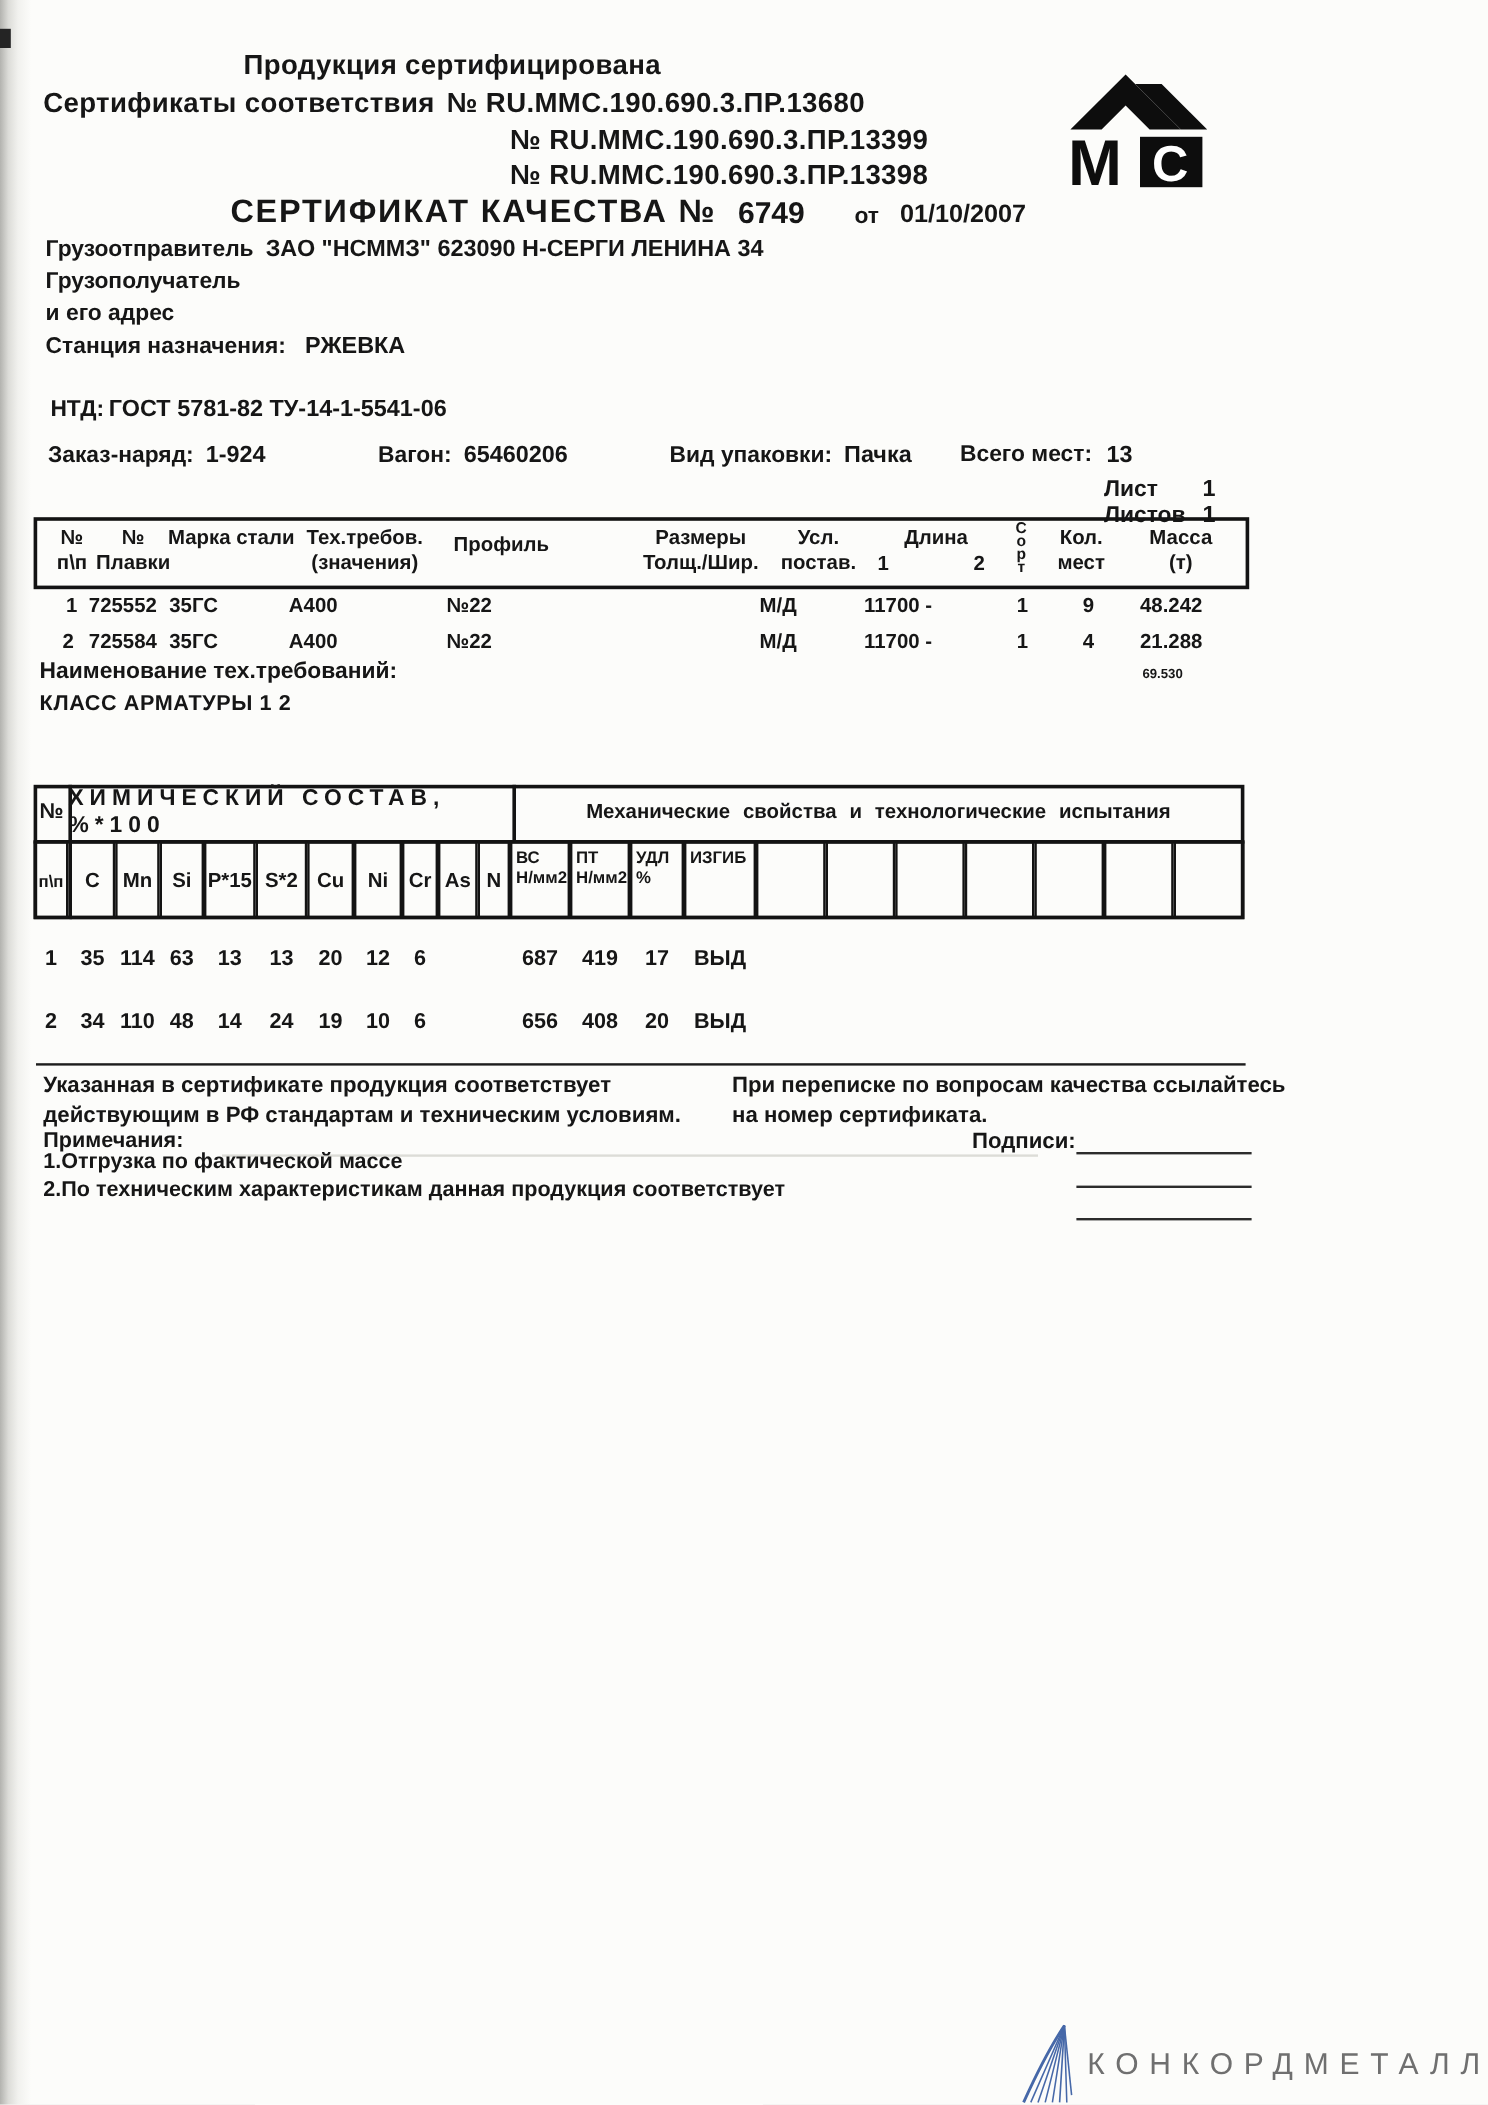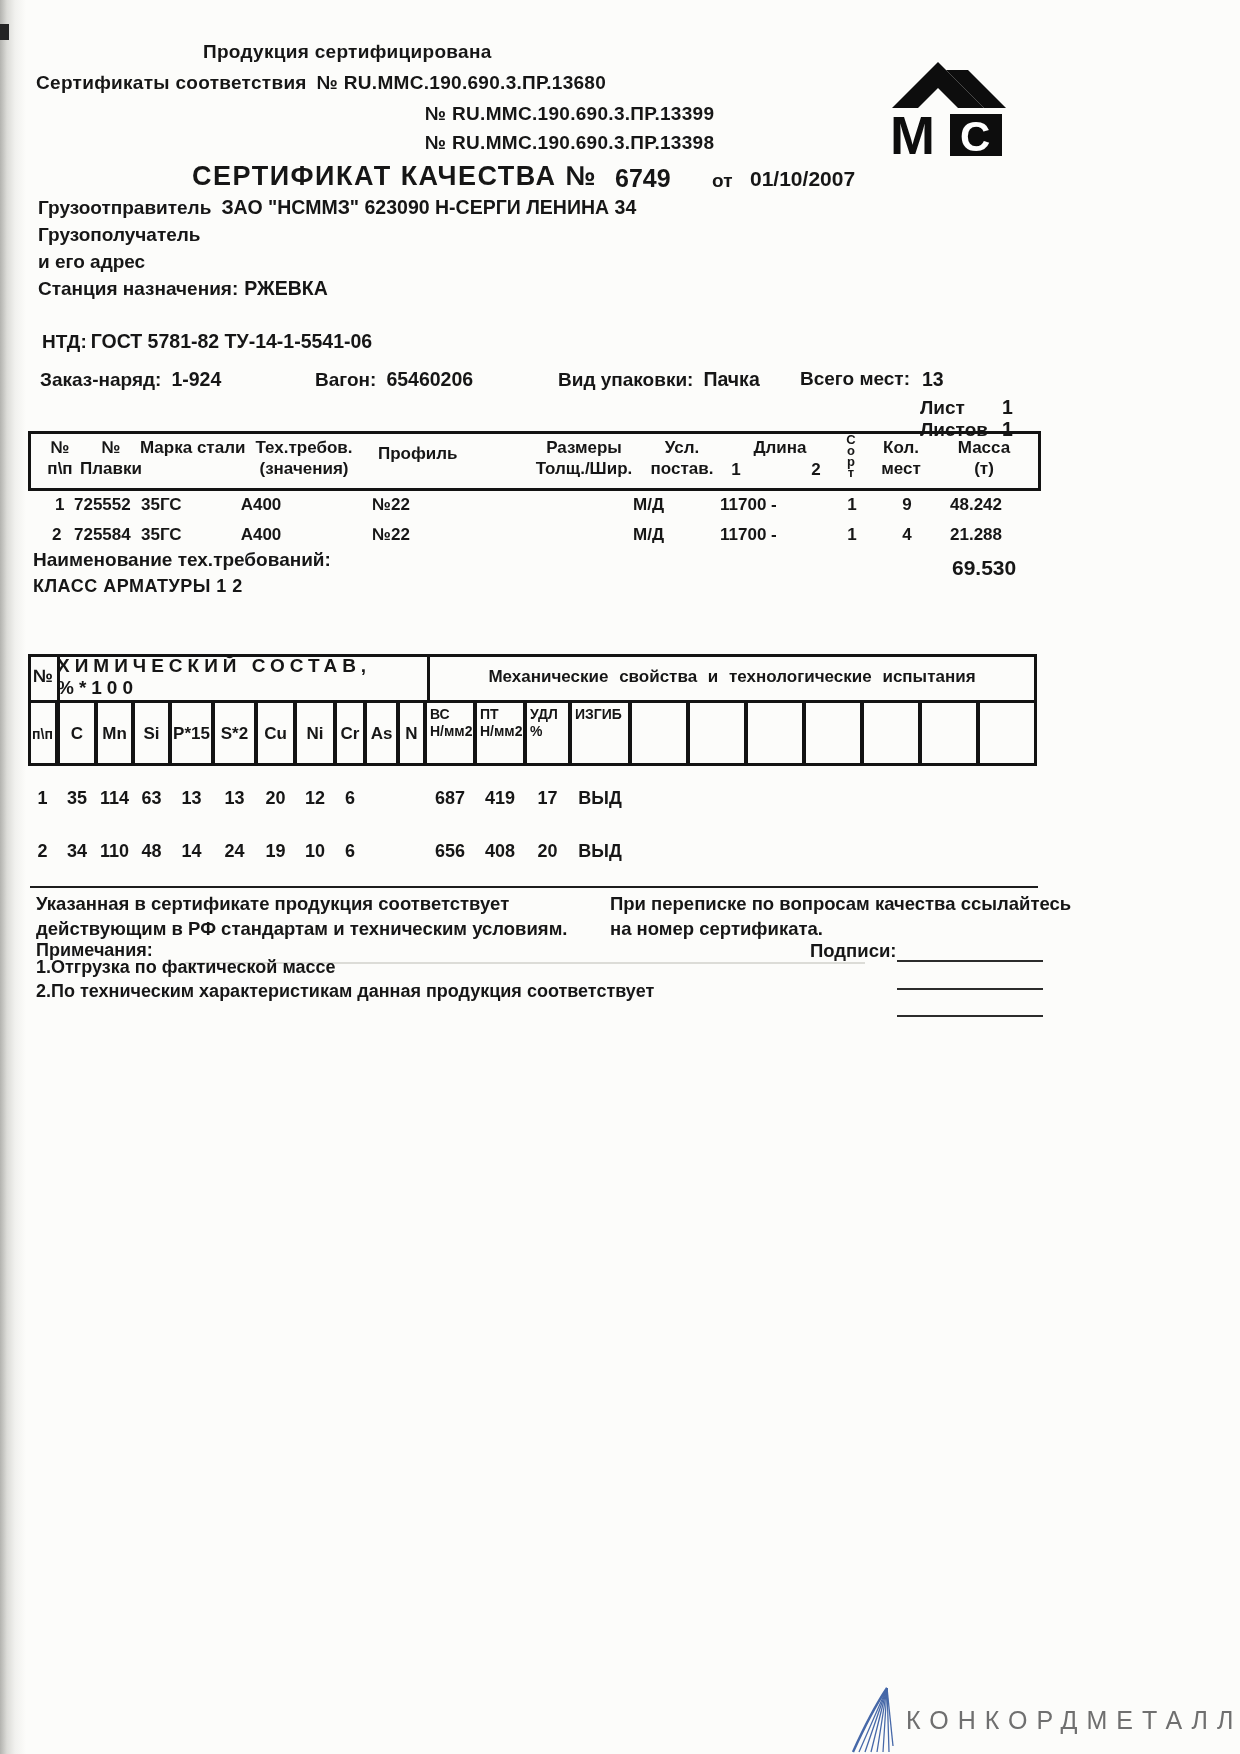--- a/index.html
+++ b/index.html
@@ -2,21 +2,21 @@
 <html><head>
 <meta charset="utf-8">
 <style>
   html,body{margin:0;padding:0;background:#e9e9e6;}
   .page{
     position:relative;width:1240px;height:1754px;margin:0 auto;
     background:#fcfcfa;overflow:hidden;
     font-family:"Liberation Sans",sans-serif;color:#161616;
   }
   .abs{position:absolute;}
-  .hdr{font-size:19px;font-weight:700;letter-spacing:.3px;line-height:1.1;}
+  .hdr{font-size:23px;font-weight:700;letter-spacing:.3px;line-height:1.1;}
   .cert-title{font-size:27px;font-weight:700;letter-spacing:1.5px;}
   .lbl{font-size:19px;font-weight:700;line-height:1.15;}
   .val{font-size:19.5px;font-weight:700;line-height:1.15;}
   .row-line{display:flex;gap:10px;align-items:baseline;}
   .th{font-size:17px;font-weight:700;text-align:center;line-height:21px;}
   .th-l{font-size:17px;font-weight:700;line-height:21px;}
   .td{font-size:17px;font-weight:600;line-height:1.1;}
   .sortcol{font-size:13px;font-weight:700;line-height:11px;text-align:center;}
   .box{position:absolute;border:3px solid #131313;box-sizing:border-box;}
   .hline{position:absolute;background:#131313;height:2.5px;}
@@ -73,21 +73,21 @@
   <div class="abs" style="left:615px;top:164px;font-size:25px;font-weight:700;">6749</div>
   <div class="abs" style="left:712px;top:170px;font-size:19px;font-weight:700;">от</div>
   <div class="abs" style="left:750px;top:167px;font-size:21px;font-weight:700;">01/10/2007</div>
 
   <div class="abs row-line" style="left:38px;top:196px;">
     <span class="lbl">Грузоотправитель</span>
     <span class="val">ЗАО "НСММЗ"  623090 Н-СЕРГИ ЛЕНИНА 34</span>
   </div>
   <div class="abs lbl" style="left:38px;top:224px;">Грузополучатель</div>
   <div class="abs lbl" style="left:38px;top:251px;">и его адрес</div>
-  <div class="abs row-line" style="left:38px;top:277px;gap:6px;">
+  <div class="abs row-line" style="left:38px;top:277px;gap:16px;">
     <span class="lbl">Станция назначения:</span>
     <span class="val">РЖЕВКА</span>
   </div>
   <div class="abs row-line" style="left:42px;top:330px;gap:4px;">
     <span class="lbl">НТД:</span>
     <span class="val">ГОСТ 5781-82  ТУ-14-1-5541-06</span>
   </div>
 
   <div class="abs row-line" style="left:40px;top:368px;">
     <span class="lbl">Заказ-наряд:</span>
@@ -171,21 +171,21 @@
     <span class="abs td" style="left:372px;">№22</span>
     <span class="abs td" style="left:633px;">М/Д</span>
     <span class="abs td" style="left:720px;">11700 -</span>
     <span class="abs td" style="left:843px;width:18px;text-align:center;">1</span>
     <span class="abs td" style="left:896px;width:22px;text-align:center;">4</span>
     <span class="abs td" style="left:950px;">21.288</span>
   </div>
 
   <div class="abs" style="left:33px;top:549px;font-size:19px;font-weight:600;">Наименование тех.требований:</div>
   <div class="abs" style="left:33px;top:576px;font-size:18px;font-weight:600;letter-spacing:.5px;">КЛАСС АРМАТУРЫ 1 2</div>
-  <div class="abs td" style="left:952px;top:556px;font-size:21px;">69.530</div>
+  <div class="abs td" style="left:952px;top:556px;font-size:11px;">69.530</div>
 
   <div class="box" style="left:28px;top:654px;width:1009px;height:112px;"></div>
   <div class="vline" style="left:57px;top:654px;height:112px;"></div>
   <div class="vline" style="left:427px;top:654px;height:47px;"></div>
   <div class="hline" style="left:28px;top:700px;width:1009px;"></div>
 
   <div class="abs th-l" style="left:33px;top:666px;font-size:18px;">№</div>
   <div class="abs" style="left:57px;top:654px;width:370px;height:46px;display:flex;align-items:center;justify-content:center;font-size:19px;font-weight:700;letter-spacing:5px;">ХИМИЧЕСКИЙ СОСТАВ, %*100</div>
   <div class="abs" style="left:427px;top:654px;width:610px;height:46px;display:flex;align-items:center;justify-content:center;font-size:17px;font-weight:700;word-spacing:6px;">Механические свойства  и технологические  испытания</div>
 

